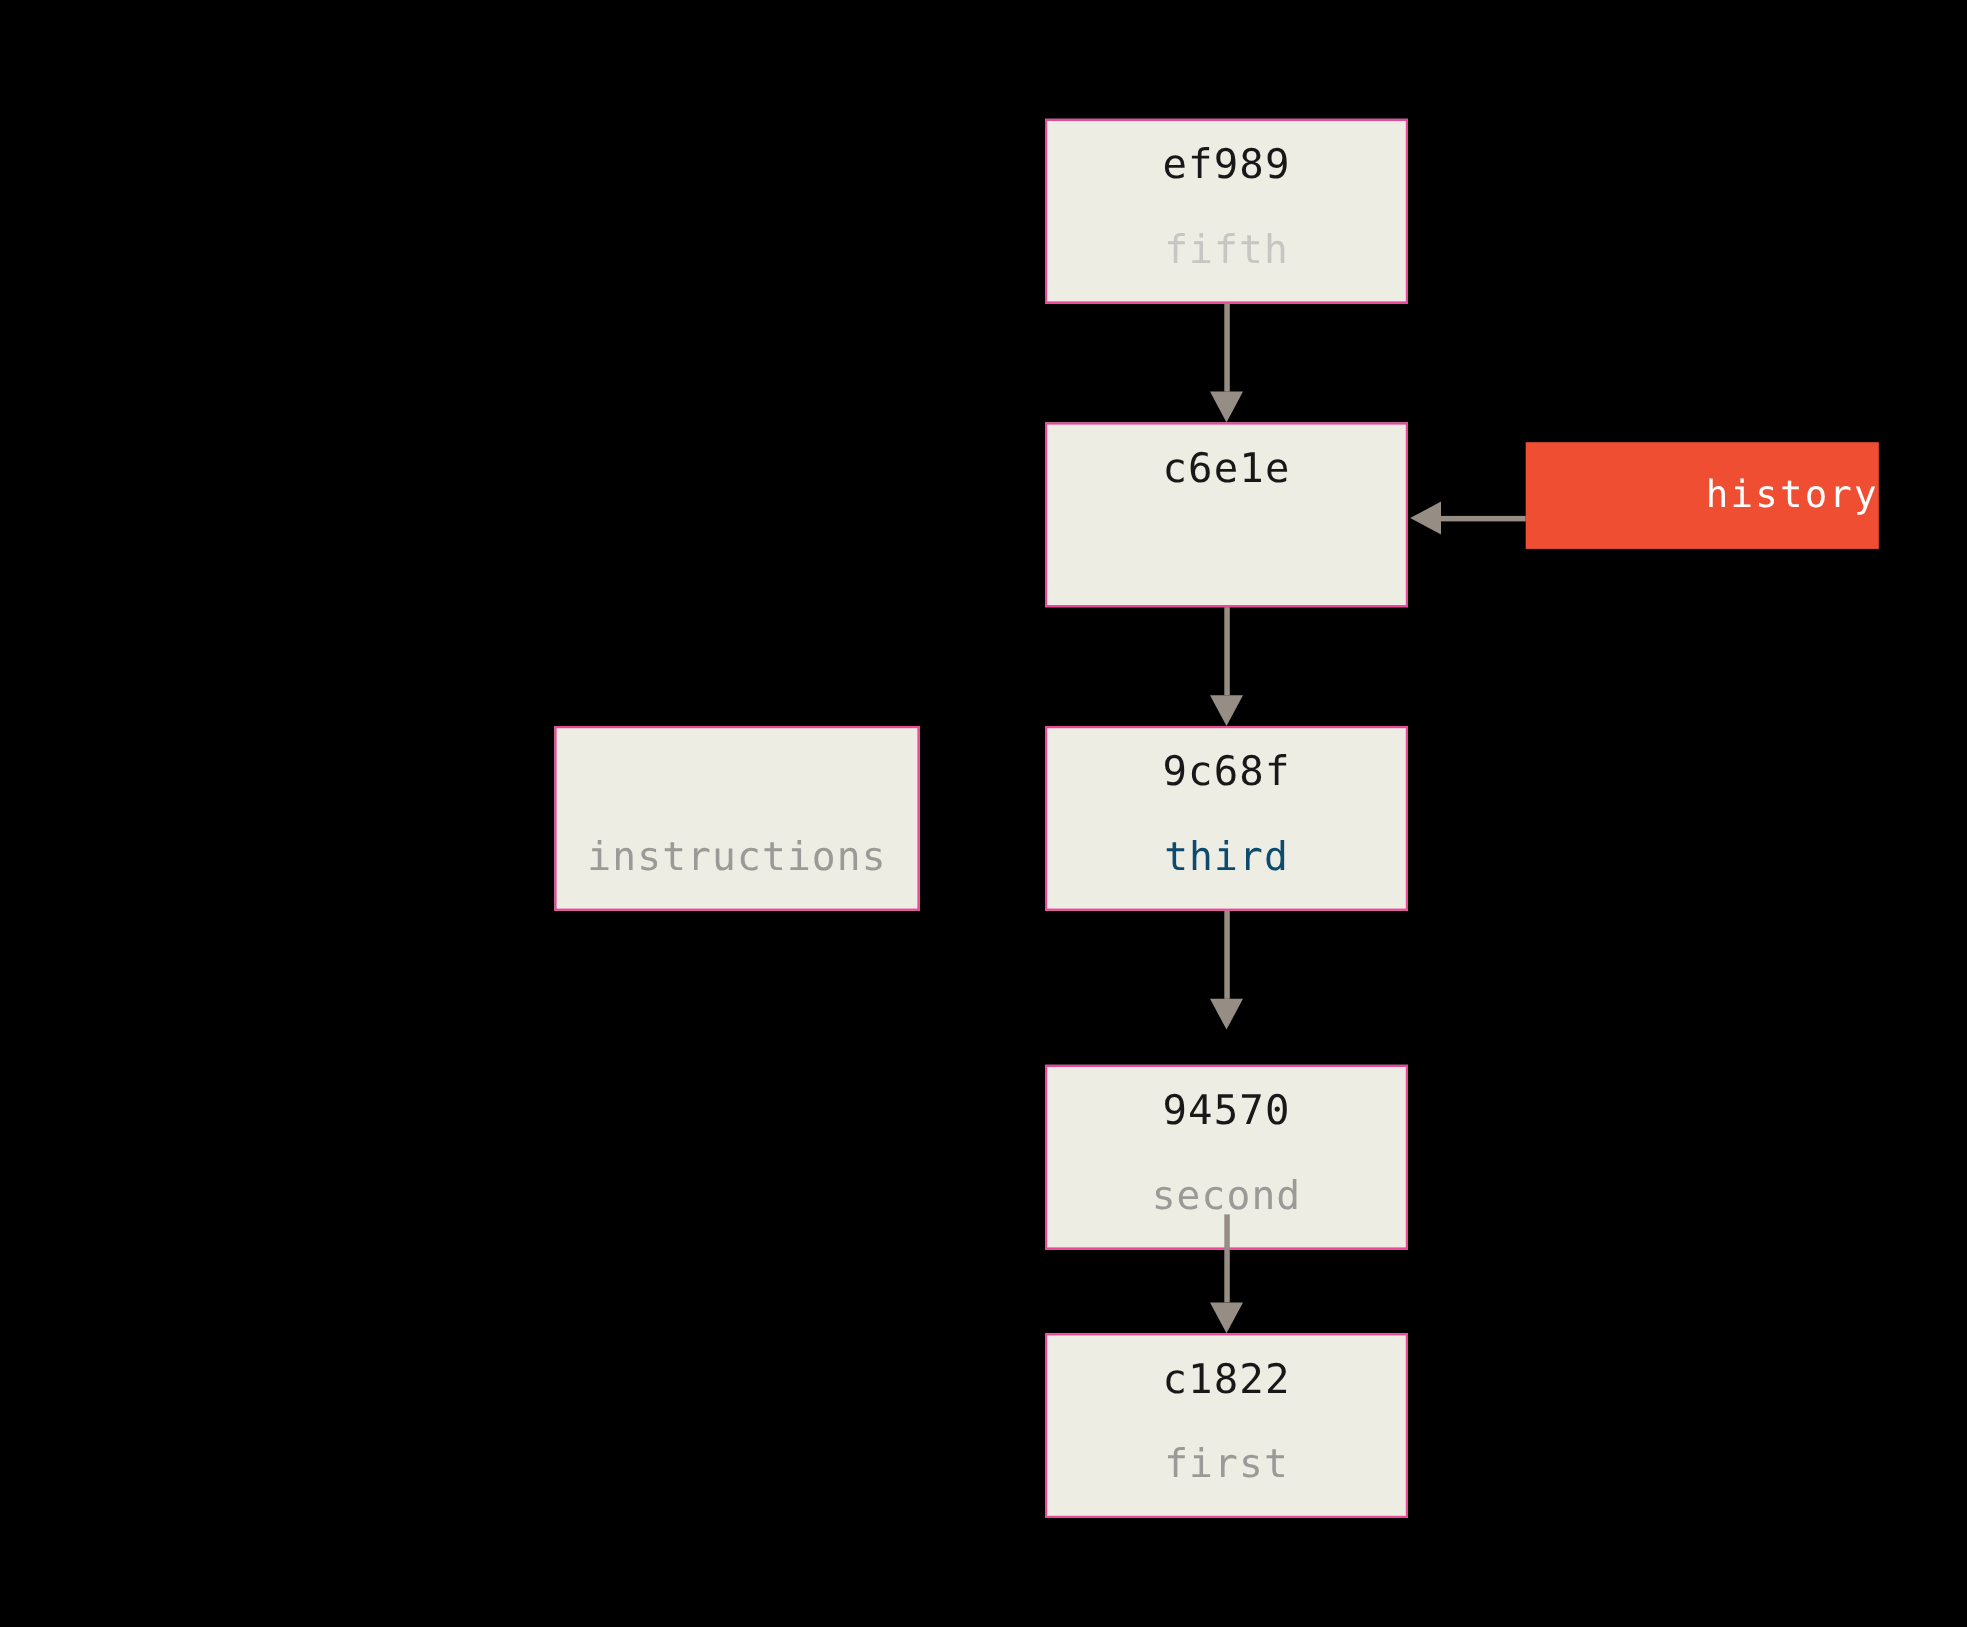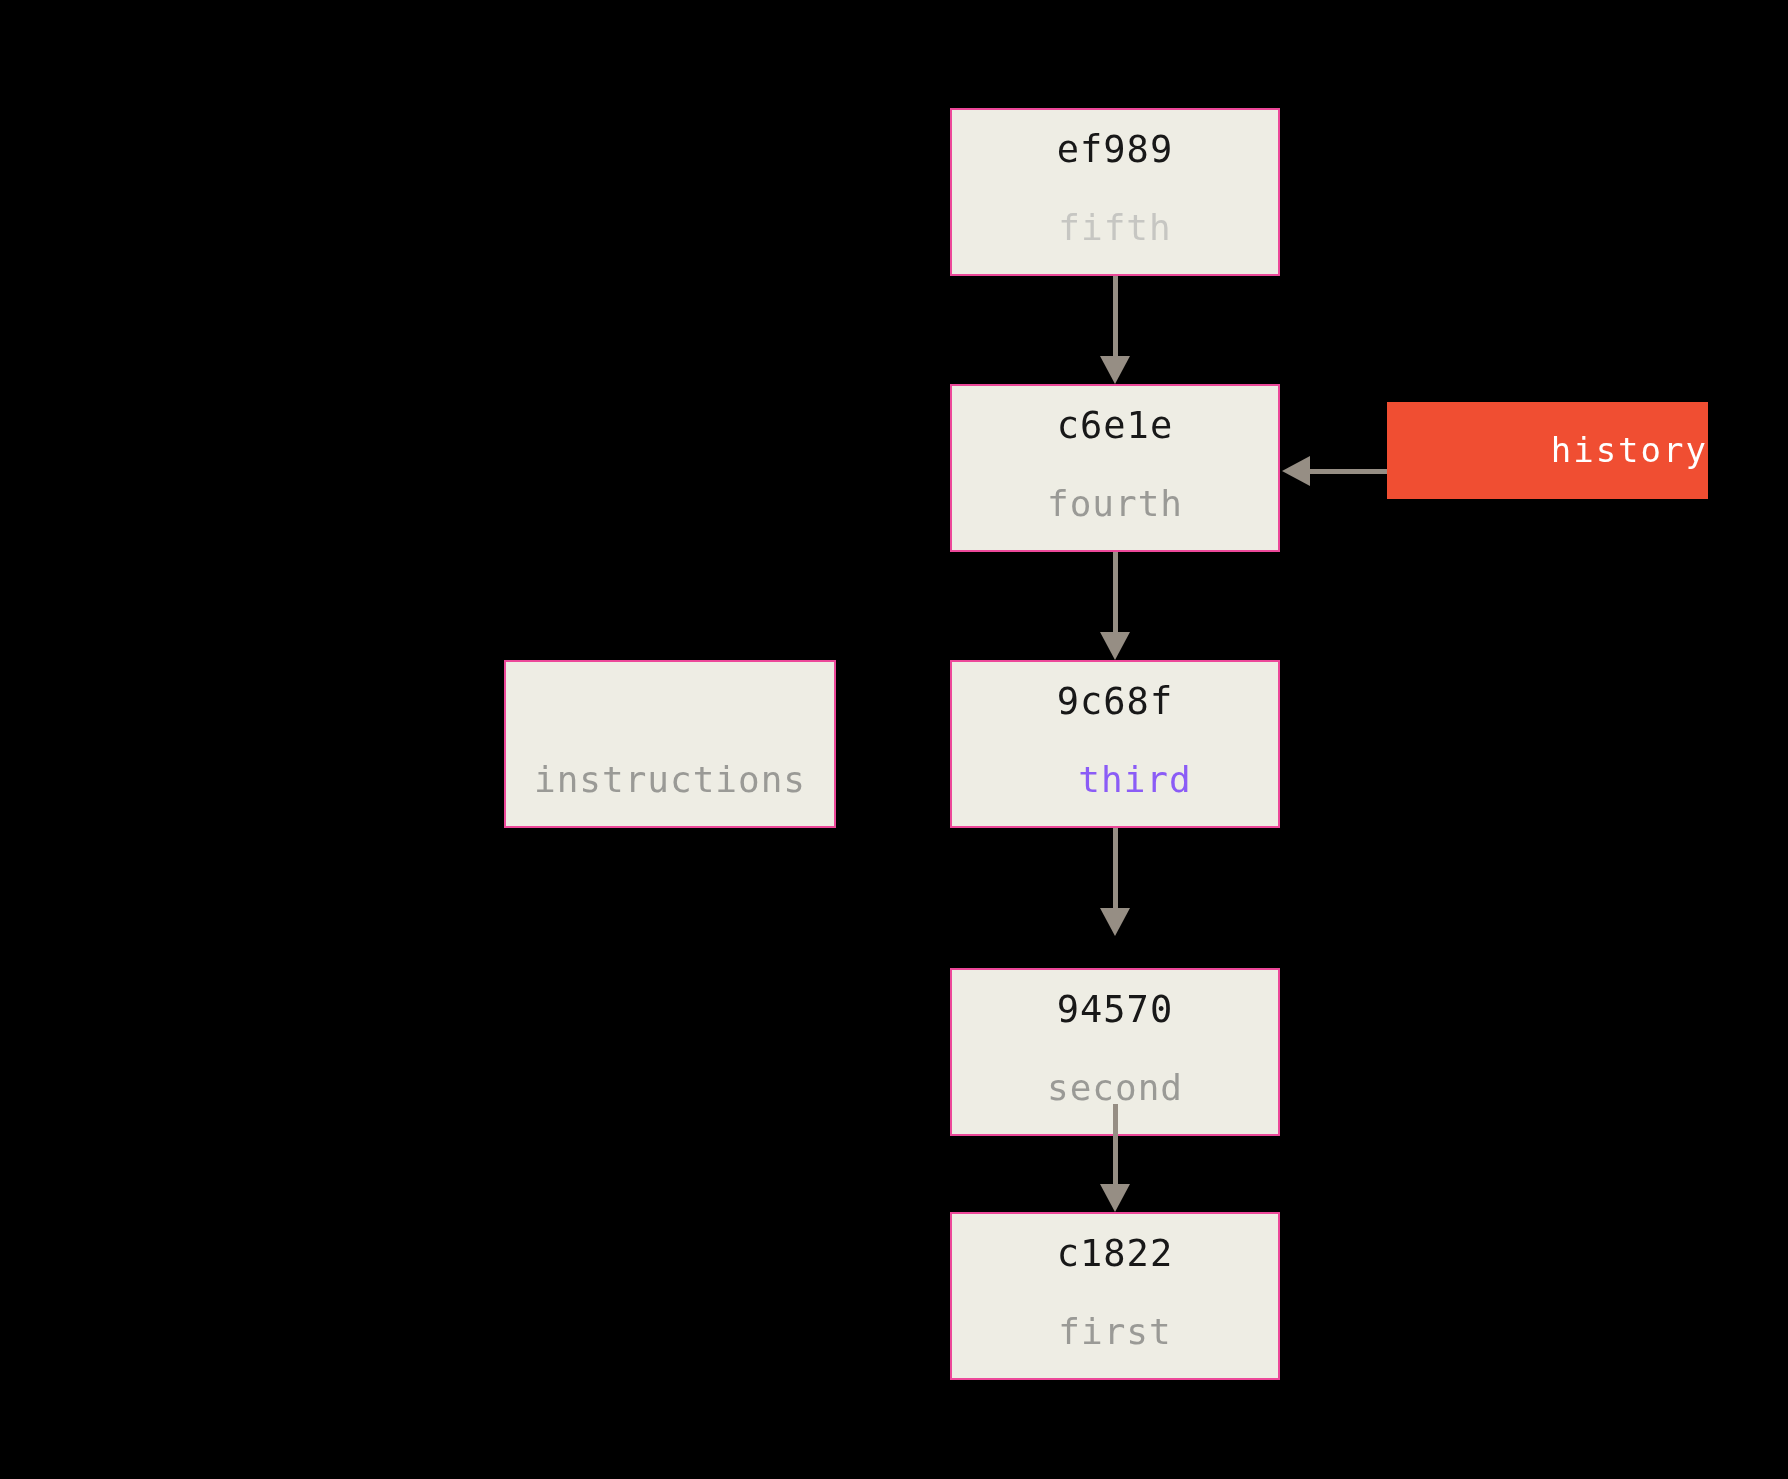--- a/index.html
+++ b/index.html
@@ -133,31 +133,30 @@
   <div class="label" style="color: rgb(198, 198, 194);">fifth</div>
 </div>
 
 <div class="v-arrow pos-a1">
   <div class="stem"></div>
   <div class="head"></div>
 </div>
 
 <div class="node pos-c2">
   <div class="hash">c6e1e</div>
-  <div class="label" style="color: rgb(154, 154, 150);">fourth</div>
 </div>
 
 <div class="v-arrow pos-a2">
   <div class="stem"></div>
   <div class="head"></div>
 </div>
 
 <div class="node pos-c3">
   <div class="hash">9c68f</div>
-  <div class="label" style="color: #8b5cf6; padding-left: 20px;">third</div>
+  <div class="label" style="color: #0c4a6e;">third</div>
 </div>
 
 <div class="v-arrow pos-a3">
   <div class="stem"></div>
   <div class="head"></div>
 </div>
 
 <div class="node pos-c4">
   <div class="hash">94570</div>
   <div class="label" style="color: rgb(154, 154, 150);">second</div>

